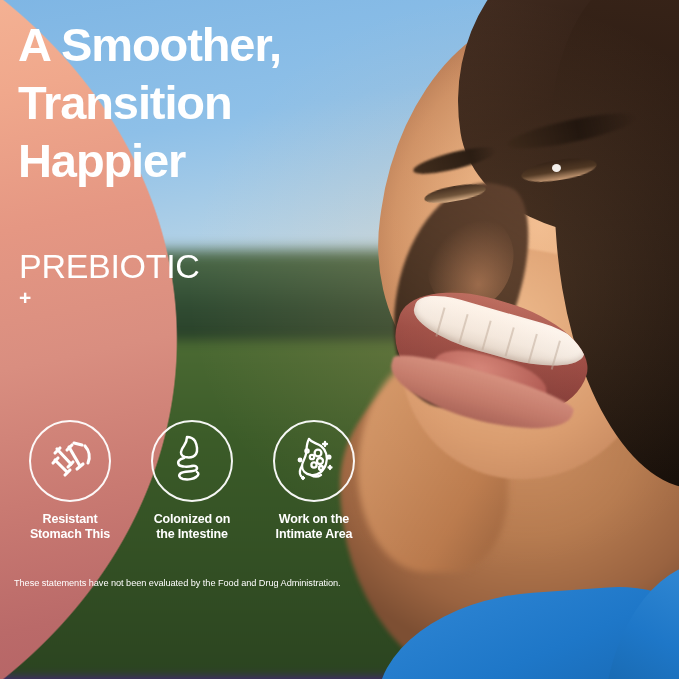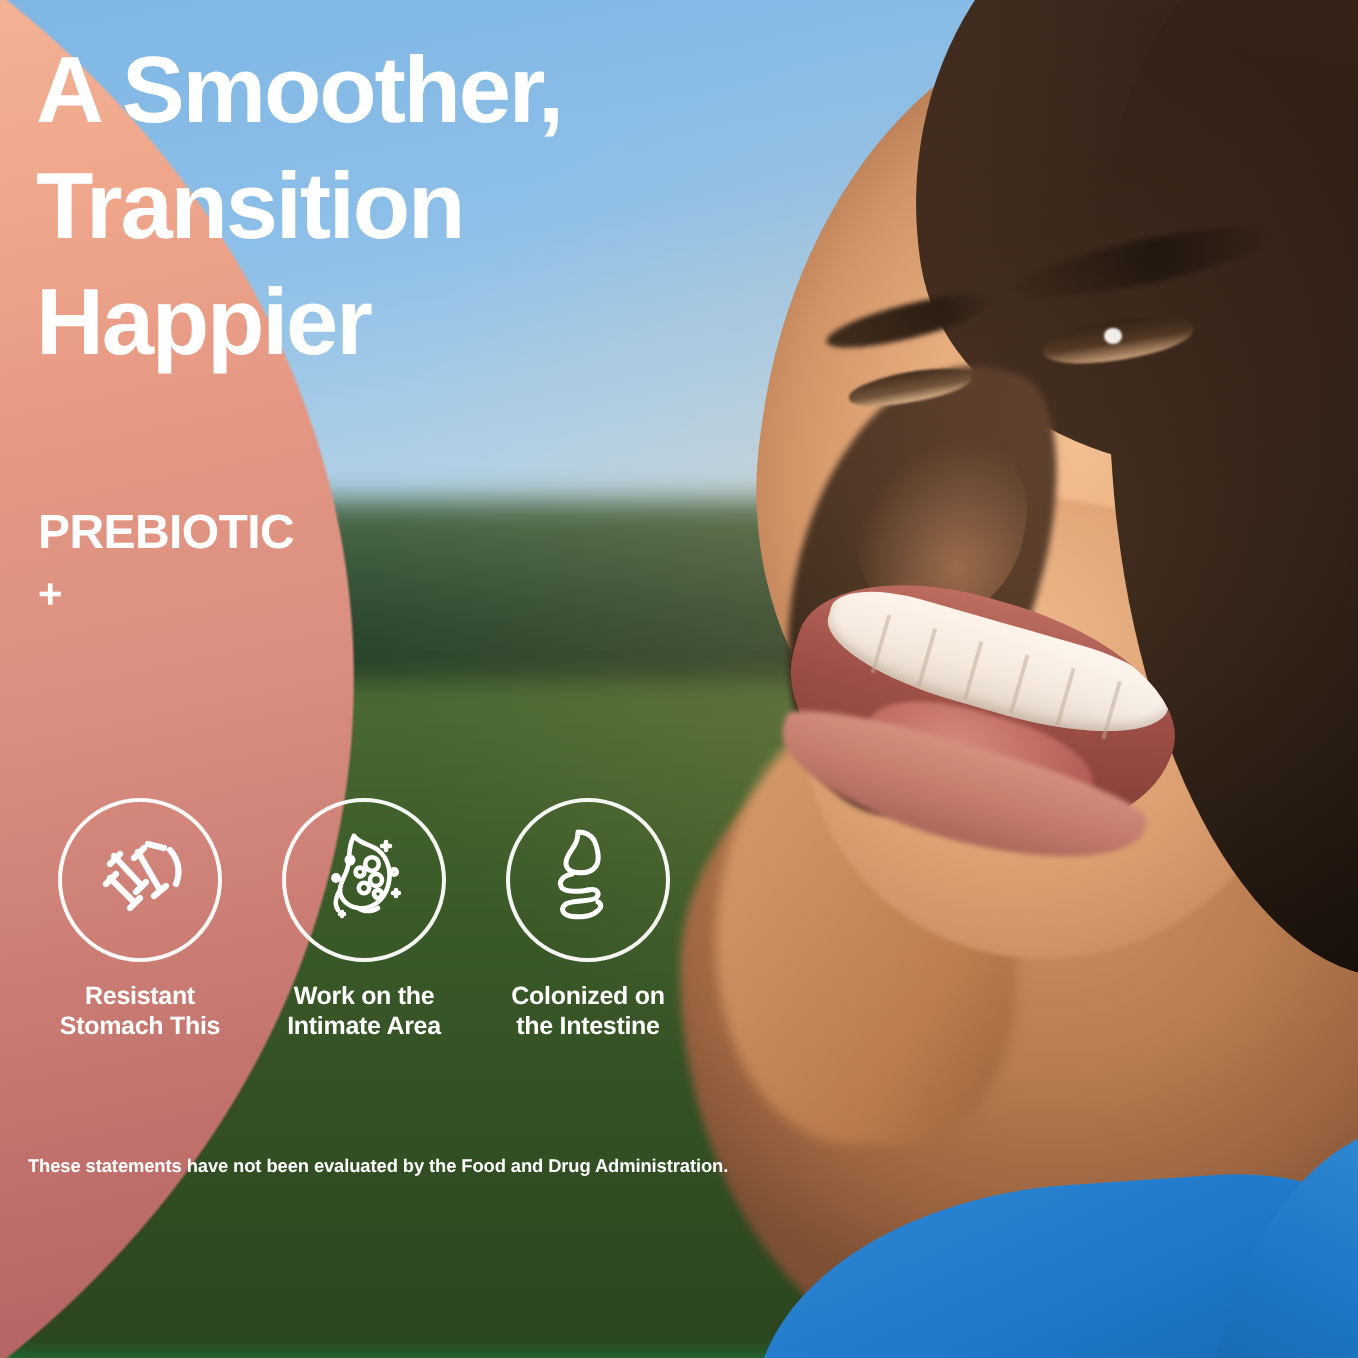--- a/index.html
+++ b/index.html
@@ -6,21 +6,21 @@
     margin: 0;
     padding: 0;
     background: #ffffff;
   }
   #ad {
     position: relative;
     width: 679px;
     height: 679px;
     overflow: hidden;
     font-family: "Liberation Sans", sans-serif;
-    background: #15803d;
+    background: #4c1d95;
   }
 
   
   .photo {
     position: absolute;
     inset: 0;
     overflow: hidden;
   }
   
   .sky {
@@ -298,39 +298,39 @@
   }
   .headline div { white-space: nowrap; }
 
   .subhead {
     position: absolute;
     left: 19px;
     top: 249px;
     color: #ffffff;
   }
   .sub-line1, .sub-line3 {
-    font-size: 24px;
-    font-weight: bold;
+    font-size: 34px;
+    font-weight: normal;
     line-height: 35px;
     letter-spacing: -0.3px;
   }
   .sub-plus {
     font-size: 21px;
     font-weight: bold;
     line-height: 27px;
   }
 
   
   .features {
     position: absolute;
     left: 14px;
-    top: 399px;
+    top: 420px;
     width: 356px;
     display: flex;
-    justify-content: flex-start;
+    justify-content: space-between;
   }
   .feature {
     width: 112px;
     display: flex;
     flex-direction: column;
     align-items: center;
   }
   .feat-circle {
     width: 82px;
     height: 82px;
@@ -349,21 +349,21 @@
     text-align: center;
     color: #ffffff;
     letter-spacing: -0.15px;
   }
 
   .disclaimer {
     position: absolute;
     left: 14px;
     top: 577px;
     font-size: 9.2px;
-    font-weight: bold;
+    font-weight: normal;
     line-height: 13px;
     color: #ffffff;
     letter-spacing: -0.05px;
   }
 </style>
 </head>
 <body>
 
 <div id="ad">
 
@@ -442,20 +442,39 @@
               <path d="M23 17 L28 12"></path>
               <path d="M33 36 L39 31"></path>
               <path d="M30 10 L38 12"></path>
               <path d="M41 13 A16 16 0 0 1 44 30"></path>
             </svg>
           </span>
         </div>
         <div class="feat-label">
           <div>Resistant</div>
           <div>Stomach This</div>
+        </div>
+      </div>
+
+      <div class="feature">
+        <div class="feat-circle">
+          <span>
+            <svg width="48" height="52" viewBox="0 0 48 52" fill="none" stroke="#ffffff" stroke-width="2.5" stroke-linecap="round" stroke-linejoin="round">
+              <path d="M19 4 C19 10 16 12 14 16 C12 20 13 23 17 24
+                       C22 25 26 24 28 21 C30 18 29 12 27 8 C25 5 22 4 19 4 Z"></path>
+              <path d="M16 25 C11 26 9 29 11 32 C13 34 20 34 24 33"></path>
+              <path d="M24 33 C29 32 30 35 28 37 C25 39 16 38 13 40"></path>
+              <path d="M13 40 C10 42 11 45 15 46 C20 47 26 46 28 44"></path>
+              <path d="M28 44 C31 42 31 40 29 39"></path>
+            </svg>
+          </span>
+        </div>
+        <div class="feat-label">
+          <div>Colonized on</div>
+          <div>the Intestine</div>
         </div>
       </div>
 
       <div class="feature">
         <div class="feat-circle">
           <span>
             <svg width="54" height="52" viewBox="0 0 54 52" fill="none" stroke="#ffffff" stroke-width="2.3" stroke-linecap="round" stroke-linejoin="round">
               <path d="M22 6 C25 10 30 10 34 13 C39 17 41 24 39 31
                        C37 38 31 43 24 42 C18 41 15 37 15 33"></path>
               <path d="M15 33 C15 29 18 26 19 21 C20 16 19 11 22 6"></path>
@@ -474,39 +493,20 @@
               <path d="M16 44 L16 46 M15 45 L17 45"></path>
             </svg>
           </span>
         </div>
         <div class="feat-label">
           <div>Work on the</div>
           <div>Intimate Area</div>
         </div>
       </div>
 
-      <div class="feature">
-        <div class="feat-circle">
-          <span>
-            <svg width="48" height="52" viewBox="0 0 48 52" fill="none" stroke="#ffffff" stroke-width="2.5" stroke-linecap="round" stroke-linejoin="round">
-              <path d="M19 4 C19 10 16 12 14 16 C12 20 13 23 17 24
-                       C22 25 26 24 28 21 C30 18 29 12 27 8 C25 5 22 4 19 4 Z"></path>
-              <path d="M16 25 C11 26 9 29 11 32 C13 34 20 34 24 33"></path>
-              <path d="M24 33 C29 32 30 35 28 37 C25 39 16 38 13 40"></path>
-              <path d="M13 40 C10 42 11 45 15 46 C20 47 26 46 28 44"></path>
-              <path d="M28 44 C31 42 31 40 29 39"></path>
-            </svg>
-          </span>
-        </div>
-        <div class="feat-label">
-          <div>Colonized on</div>
-          <div>the Intestine</div>
-        </div>
-      </div>
-
     </div>
 
     <div class="disclaimer">
       <div>These statements have not been evaluated by the Food and Drug Administration.</div>
     </div>
 
   </div>
 </div>
 
 </body></html>

